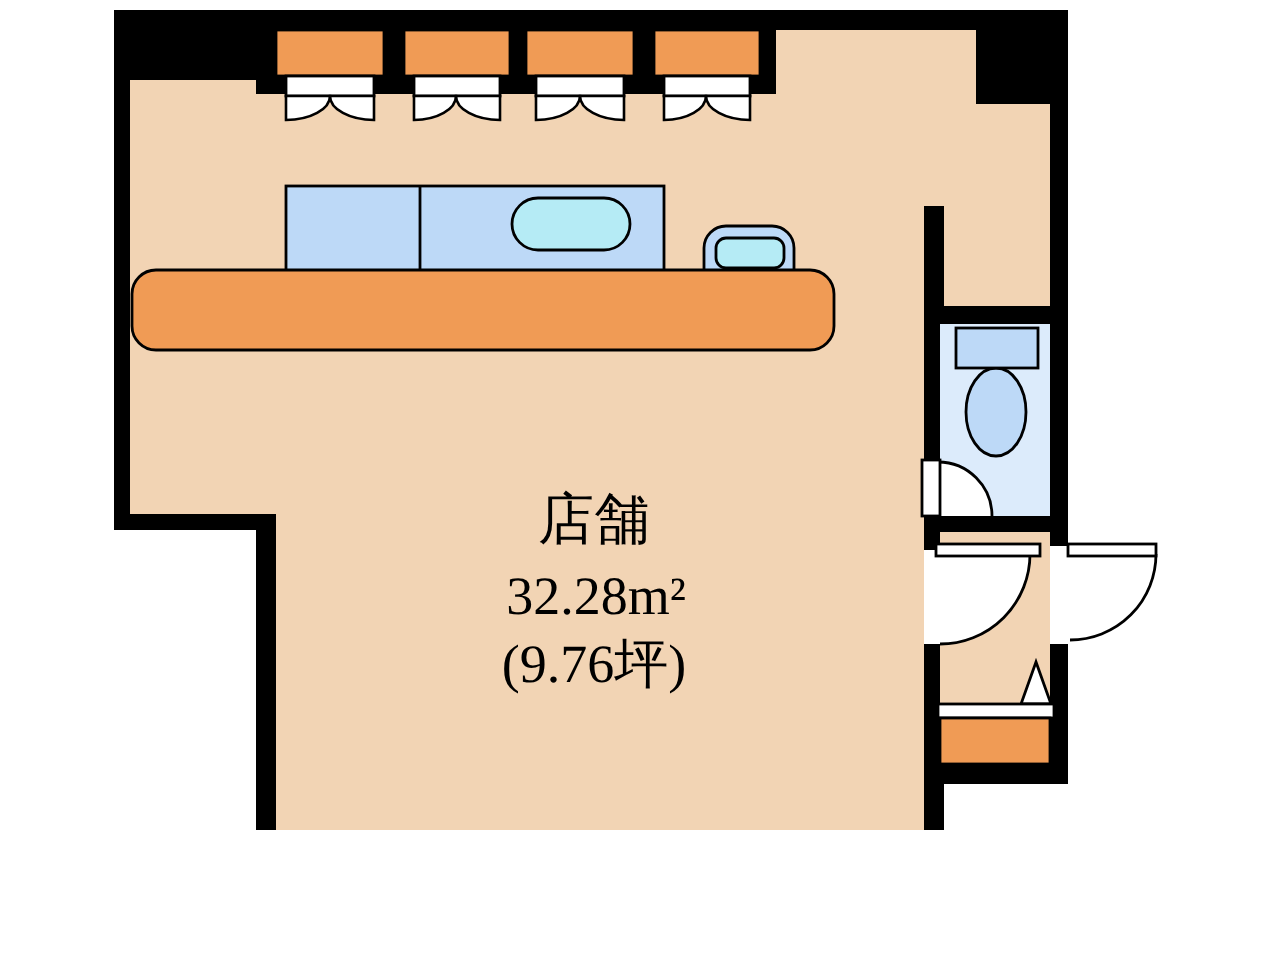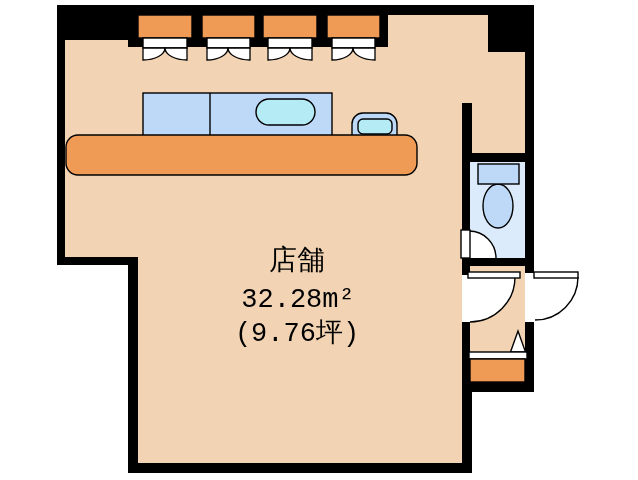--- a/index.html
+++ b/index.html
@@ -1,17 +1,17 @@
 <!DOCTYPE html>
 <html style="--wall: #000000; --floor: #f2d4b4; --orange: #f09b55; --fixture-blue: #bdd9f7; --water-cyan: #b5ebf5; --toilet-floor: #dcebfb; --background: #ffffff; --line: #000000;"><head>
 <meta charset="utf-8">
 <style>
   html,body{margin:0;padding:0;background:#fff;}
-  .stage{position:relative;width:638px;height:480px;background:var(--background,#fff);overflow:hidden;
-         font-family:Liberation Mono, monospace;}
+  .stage{position:relative;width:638px;height:415px;background:var(--background,#fff);overflow:hidden;
+         font-family:Liberation Serif, serif;}
   svg{position:absolute;left:0;top:0;display:block;}
   .wall{fill:var(--wall,#000);}
   .floor{fill:var(--floor,#f2d4b4);}
   .tfloor{fill:var(--toilet-floor,#dcebfb);}
   .orange{fill:var(--orange,#f09b55);stroke:var(--line,#000);stroke-width:1.4;}
   .blue{fill:var(--fixture-blue,#bdd9f7);stroke:var(--line,#000);stroke-width:1.4;}
   .cyan{fill:var(--water-cyan,#b5ebf5);stroke:var(--line,#000);stroke-width:1.4;}
   .openw{fill:#ffffff;stroke:none;}
   .doorfill{fill:#ffffff;stroke:none;}
   .doorarc{fill:none;stroke:var(--line,#000);stroke-width:1.4;}

